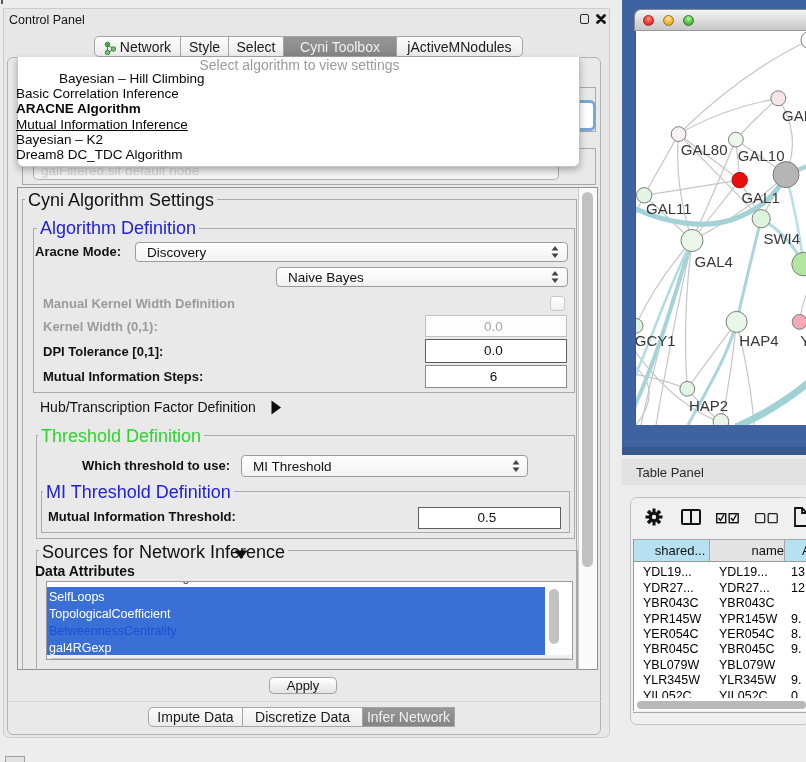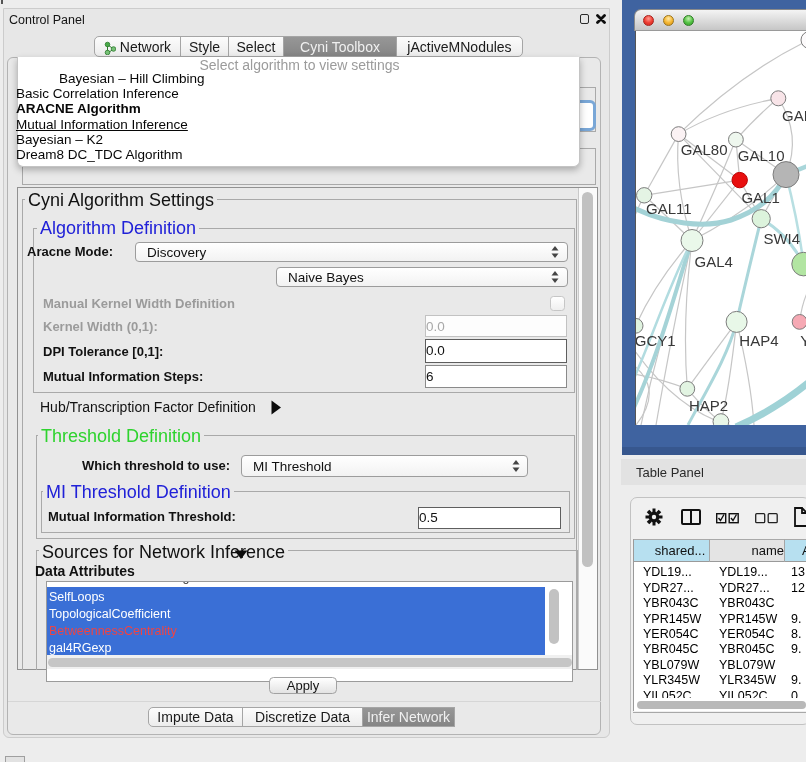--- a/index.html
+++ b/index.html
@@ -4,21 +4,21 @@
 html,body{margin:0;padding:0}
 #page{position:relative;width:806px;height:762px;background:#ededed;overflow:hidden;
   font-family:"Liberation Sans",sans-serif;font-size:13px;color:#111}
 .b{font-weight:bold}
 .ab{position:absolute}
 .b{font-weight:bold}
 .fs{position:absolute;border:1px solid #a9a9a9}
 .flbl{position:absolute;background:#e9e9e9;padding:0 3px;line-height:14px;font-size:18px}
 .combo{position:absolute;background:linear-gradient(#ffffff,#f2f2f2);border:1px solid #9c9c9c;border-radius:4px}
 .combo .ct{position:absolute;left:11px;top:1px;font-size:13.5px;line-height:17px}
-.fld{position:absolute;background:#fff;text-align:left;padding-right:5px;box-sizing:border-box}
+.fld{position:absolute;background:#fff;text-align:center;padding-right:5px;box-sizing:border-box}
 .tabt{position:absolute;top:0;height:21px;line-height:21px;text-align:center;font-size:14px;
   background:linear-gradient(#fcfcfc,#ececec);border:1px solid #a5a5a5;box-sizing:border-box;color:#1a1a1a}
 .seltab{background:linear-gradient(#979797,#858585) !important;color:#f0f0f0 !important}
 .ditem{position:absolute;left:-2px;color:#070707;font-size:13.5px;line-height:14px}
 .row{position:absolute;color:#000;font-size:12.5px;line-height:14px}
 </style></head>
 <body>
 <div id="page">
 
 <div class="ab" style="left:3px;top:8px;width:607px;height:730px;background:#e7e7e7;border-radius:0 0 6px 6px;border:1px solid #cccccc;box-sizing:border-box"></div>
@@ -41,32 +41,35 @@
       </svg>
   Network</div>
 <div class="tabt" style="left:180px;top:36px;width:49px">Style</div>
 <div class="tabt" style="left:228px;top:36px;width:56px">Select</div>
 <div class="tabt seltab" style="left:283px;top:36px;width:114px">Cyni Toolbox</div>
 <div class="tabt" style="left:396px;top:36px;width:127px;border-radius:0 5px 5px 0">jActiveMNodules</div>
 
 <div class="fs" style="left:22px;top:87px;width:572px;height:43px"></div>
 <div class="ab" style="left:300px;top:100px;width:290px;height:25px;border:3px solid #79a7d7;border-radius:6px;background:#fff"></div>
 <div class="fs" style="left:22px;top:148px;width:572px;height:35px"></div>
+<div class="ab" style="left:33px;top:166px;width:526px;height:14px;background:linear-gradient(#e8e8e8,#f6f6f6);border:1px solid #aeaeae;border-top:none;border-radius:0 0 5px 5px;box-sizing:border-box;overflow:hidden">
+      <div style="position:absolute;left:7px;top:-3px;color:#cecece;font-size:13.5px">galFiltered.sif default node</div>
+    </div>
 
 <div class="ab" style="left:17px;top:187px;width:581px;height:483px;border:1px solid #919191;background:#e9e9e9;box-sizing:border-box"></div>
 <div class="ab" style="left:578px;top:188px;width:19px;height:481px;background:#fafafa;border-left:1px solid #c9c9c9;box-sizing:border-box"></div>
 <div class="ab" style="left:582px;top:192px;width:11px;height:375px;background:#c1c1c1;border-radius:5.5px"></div>
 
 <div class="fs" style="left:22px;top:199px;width:553px;height:470px;border-bottom:none"></div>
 <div class="flbl" style="left:25px;top:193px">Cyni Algorithm Settings</div>
 
 <div class="fs" style="left:33px;top:228px;width:540px;height:163px"></div>
 <div class="flbl" style="left:37px;top:221px;color:#2021d8">Algorithm Definition</div>
 
-<div class="ab b" style="left:27px;top:245px;line-height:13px">Aracne Mode:</div>
+<div class="ab b" style="left:35px;top:245px;line-height:13px">Aracne Mode:</div>
 <div class="combo" style="left:135px;top:242px;width:431px;height:18px">
       <span class="ct">Discovery</span>
   <svg width="8" height="12" style="position:absolute;right:8px;top:3px">
         <path d="M4 0 L7.5 4.5 L0.5 4.5 Z" fill="#444"></path>
         <path d="M4 12 L7.5 7.5 L0.5 7.5 Z" fill="#444"></path>
       </svg>
     </div>
 
 <div class="combo" style="left:276px;top:267px;width:290px;height:18px">
       <span class="ct">Naive Bayes</span>
@@ -111,26 +114,26 @@
 <div class="ab b" style="left:48px;top:510px;line-height:13px">Mutual Information Threshold:</div>
 <div class="fld" style="left:418px;top:507px;width:143px;height:22px;border:1.5px solid #5e5e5e;line-height:20px;font-size:13.5px">0.5</div>
 
 <div class="fs" style="left:36px;top:550px;width:540px;height:119px;border-bottom:none"></div>
 <div class="flbl" style="left:39px;top:545px">Sources for Network Inference</div>
 <svg class="ab" style="left:234px;top:550px" width="14" height="10">
       <path d="M0.5 0.5 L13.5 0.5 L7 9 Z" fill="#0c0c0c"></path>
     </svg>
 <div class="ab b" style="left:35px;top:564px;font-size:14px;line-height:14px">Data Attributes</div>
 
-<div class="ab" style="left:46px;top:581px;width:527px;height:101px;background:#fff;border:1px solid #9b9b9b;box-sizing:border-box;overflow:hidden">
+<div class="ab" style="left:46px;top:581px;width:527px;height:79px;background:#fff;border:1px solid #9b9b9b;box-sizing:border-box;overflow:hidden">
   <div class="ab" style="left:2px;top:-12px;color:#333;font-size:12.5px;line-height:14px">NumberOfUndirectedEdges</div>
   <div class="ab" style="left:0;top:5px;width:498px;height:68px;background:#3a6fd6"></div>
   <div class="ab" style="left:2px;top:8px;color:#fff;font-size:12.5px;line-height:14px">SelfLoops</div>
   <div class="ab" style="left:2px;top:25px;color:#fff;font-size:12.5px;line-height:14px">TopologicalCoefficient</div>
-  <div class="ab" style="left:2px;top:41.5px;color:#ef4444;font-size:12.5px;line-height:14px">BetweennessCentrality</div>
+  <div class="ab" style="left:2px;top:41.5px;color:#1d4ed8;font-size:12.5px;line-height:14px">BetweennessCentrality</div>
   <div class="ab" style="left:2px;top:59px;color:#fff;font-size:12.5px;line-height:14px">gal4RGexp</div>
   <div class="ab" style="left:502px;top:7px;width:10px;height:55px;background:#c2c2c2;border-radius:5px"></div>
   <div class="ab" style="left:0px;top:73px;width:526px;height:14px;background:#f0f0f0"></div>
   <div class="ab" style="left:1px;top:76px;width:524px;height:9px;background:#c6c6c6;border-radius:4.5px"></div>
 </div>
 
 <div class="ab" style="left:269px;top:677px;width:68px;height:17px;border:1px solid #a2a2a2;border-radius:4.5px;background:linear-gradient(#ffffff,#e3e3e3);text-align:center;line-height:16px;color:#141414;box-sizing:border-box">Apply</div>
 
 <div class="ab" style="left:8px;top:701px;width:593px;height:1px;background:#d6d6d6"></div>
 <div class="tabt" style="left:148px;top:707px;width:95px;height:20px;border-radius:5px 0 0 5px;line-height:19px">Impute Data</div>

